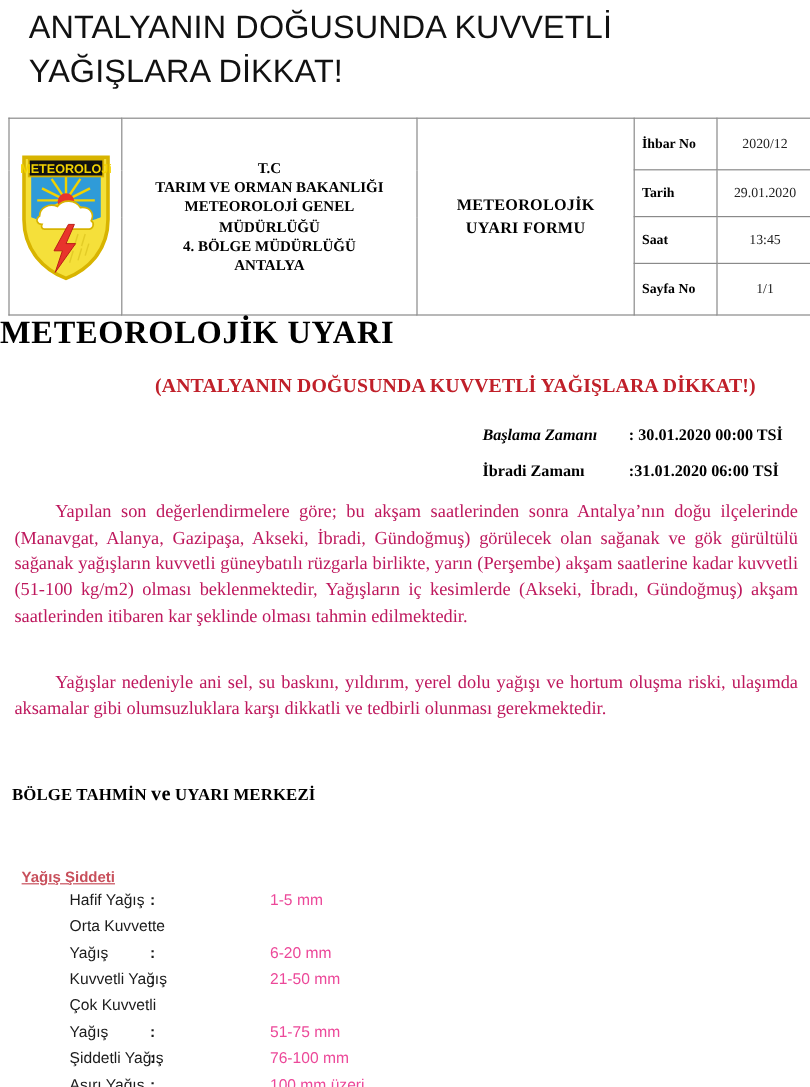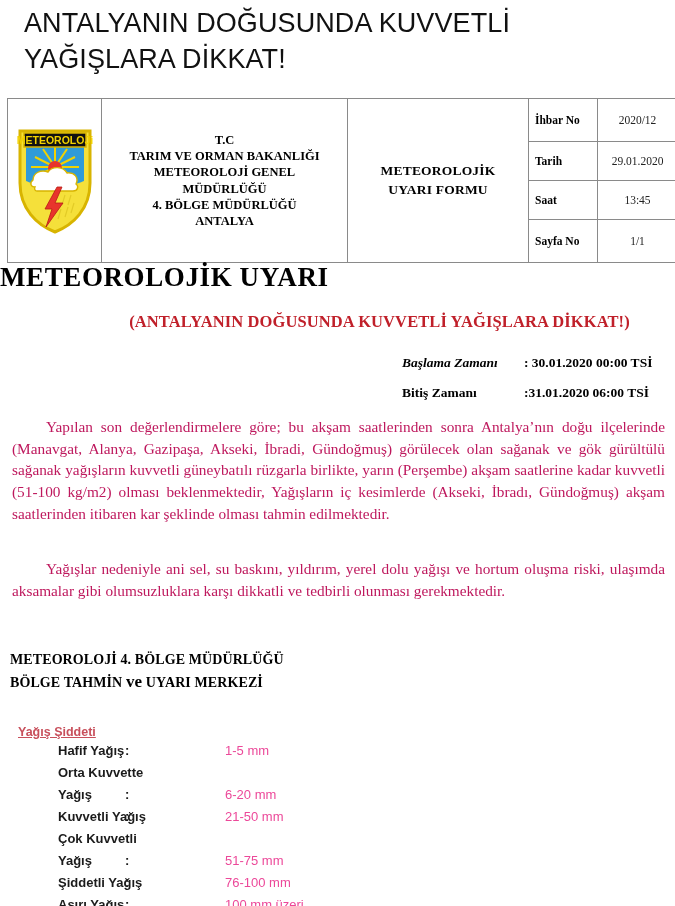--- a/index.html
+++ b/index.html
@@ -184,21 +184,21 @@
   }
   .legend-row {
     position: relative;
     height: 22px;
     font-size: 13px;
   }
   .legend-label {
     position: absolute;
     left: 0;
     top: 0;
-    font-weight: bold;
+    font-weight: normal;
     color: #1b1b1b;
     white-space: nowrap;
     padding-left: 40px;
   }
   .legend-colon {
     position: absolute;
     left: 107px;
     top: 0;
     font-weight: bold;
     color: #1b1b1b;
@@ -296,28 +296,27 @@
 </tbody>
   </table>
 
 <div id="main-title">METEOROLOJİK UYARI</div>
 <div id="sub-title">(ANTALYANIN DOĞUSUNDA KUVVETLİ YAĞIŞLARA DİKKAT!)</div>
 
 <div class="time-row" id="time-start">
   <span class="time-label">Başlama Zamanı</span><span class="time-value">: 30.01.2020 00:00 TSİ</span>
 </div>
 <div class="time-row" id="time-end">
-  <span class="time-label">Bitiş Zamanı</span><span class="time-value">:31.01.2020 06:00 TSİ</span>
+  <span class="time-label">İbradi Zamanı</span><span class="time-value">:31.01.2020 06:00 TSİ</span>
 </div>
 
 <div class="body-par" id="par-1">Yapılan son değerlendirmelere göre; bu akşam saatlerinden sonra Antalya’nın doğu ilçelerinde (Manavgat, Alanya, Gazipaşa, Akseki, İbradi, Gündoğmuş) görülecek olan sağanak ve gök gürültülü sağanak yağışların kuvvetli güneybatılı rüzgarla birlikte, yarın (Perşembe) akşam saatlerine kadar kuvvetli (51-100 kg/m2) olması beklenmektedir, Yağışların iç kesimlerde (Akseki, İbradı,  Gündoğmuş) akşam saatlerinden itibaren kar şeklinde olması tahmin edilmektedir.</div>
 <div class="body-par" id="par-2">Yağışlar nedeniyle ani sel, su baskını, yıldırım, yerel dolu yağışı ve hortum oluşma riski, ulaşımda aksamalar gibi olumsuzluklara karşı dikkatli ve tedbirli olunması gerekmektedir.</div>
 
 <div id="signature">
-  <div>METEOROLOJİ 4. BÖLGE MÜDÜRLÜĞÜ</div>
   <div><span>BÖLGE TAHMİN</span> <span class="sig-small">ve</span> <span>UYARI MERKEZİ</span></div>
 </div>
 
 <div id="legend">
   <div id="legend-title">Yağış Şiddeti</div>
 
   <div class="legend-row">
     <span class="legend-label">Hafif Yağış</span>
     <span class="legend-colon">:</span>
     <span class="legend-value">1-5 mm</span>

